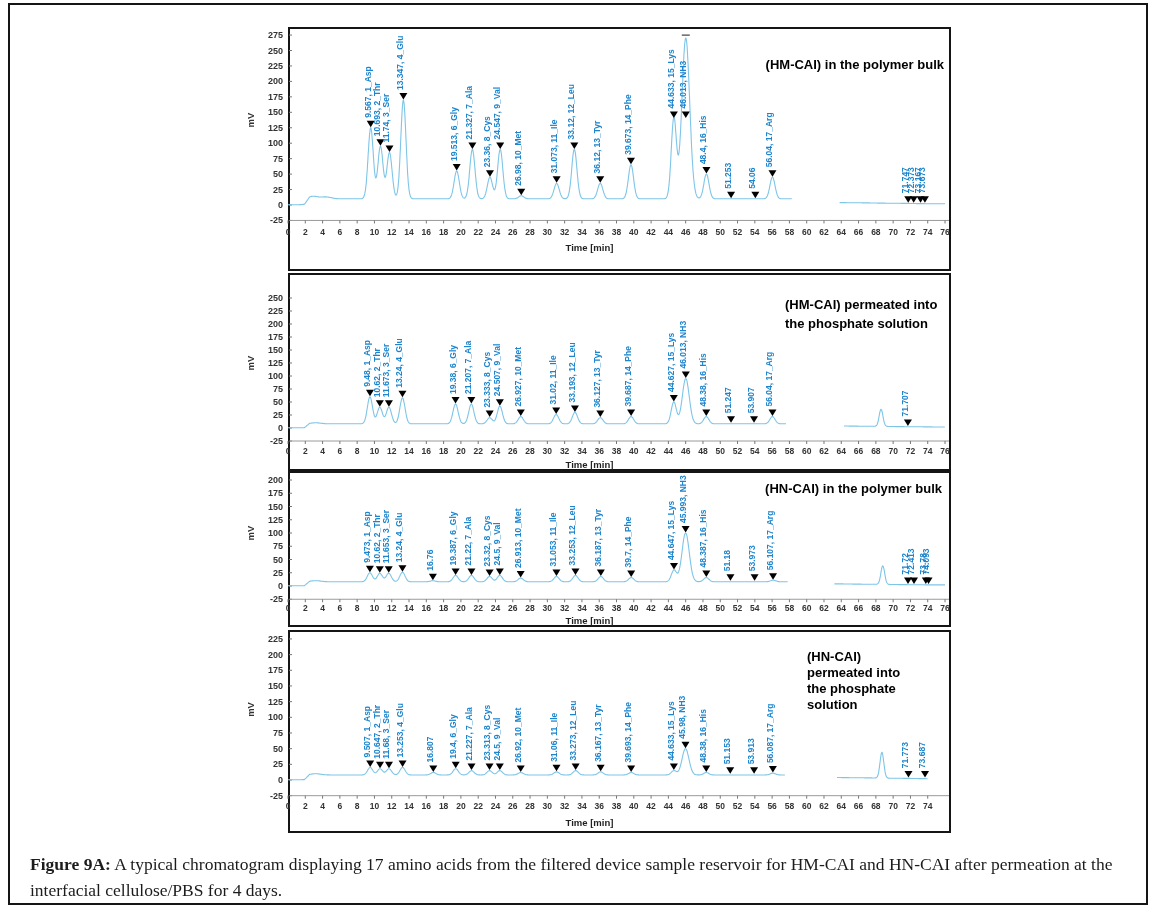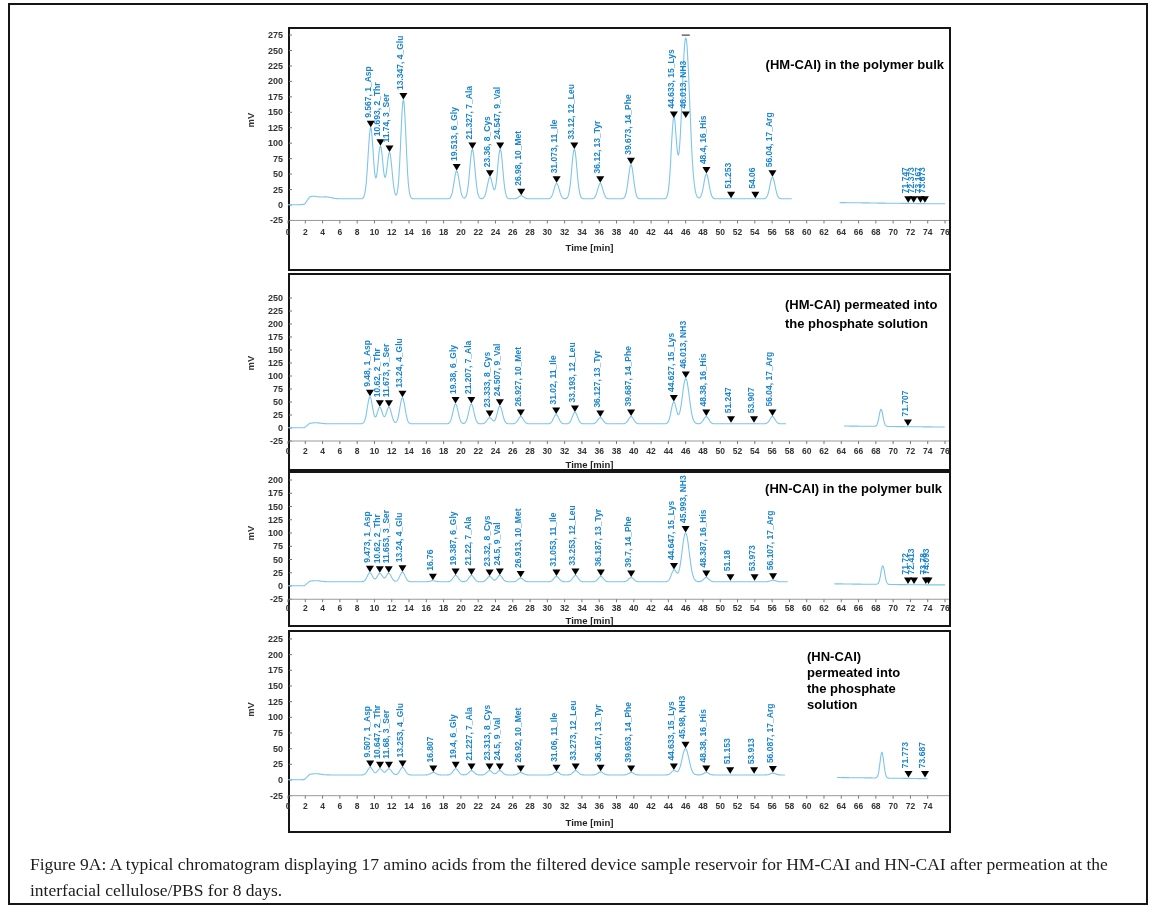--- a/index.html
+++ b/index.html
@@ -3,21 +3,21 @@
 <meta charset="utf-8">
 <style>
   html,body{margin:0;padding:0;background:#fff;}
   .page{position:relative;width:1157px;height:913px;background:#fff;overflow:hidden;
         font-family:"Liberation Sans",sans-serif;}
   .outer-border{position:absolute;left:8px;top:3px;width:1140px;height:902px;
         border:2px solid #151515;box-sizing:border-box;background:#fff;}
   svg.panel{position:absolute;display:block;}
   .caption{position:absolute;left:20px;top:846px;width:1114px;
         font-family:"Liberation Serif",serif;font-size:17.5px;line-height:26px;color:#1c1c1c;}
-  .caption b{font-weight:normal;}
+  .caption b{font-weight:bold;}
 </style>
 </head>
 <body>
 
 <div class="page">
   <div class="outer-border">
     <svg class="panel" id="panel-0" width="705" height="244" viewBox="0 0 705 244" style="left: 236px; top: 22px;">
         <rect x="43" y="1" width="661" height="242" fill="none" stroke="#151515" stroke-width="2"></rect>
         <line x1="43" y1="193.45" x2="46" y2="193.45" stroke="#777" stroke-width="1"></line>
         <text x="37" y="196.45" text-anchor="end" font-size="9px" font-weight="600" fill="#333333">-25</text>
@@ -631,15 +631,15 @@
         <text x="526.872115" y="133.103" font-size="8.5px" font-weight="600" fill="#1d85cd" text-anchor="start" transform="rotate(-90 526.872115 133.103)">56.087, 17_Arg</text>
         <polygon points="658.477585,141.119 666.477585,141.119 662.477585,147.619" fill="#000000"></polygon>
         <text x="662.477585" y="138.119" font-size="8.5px" font-weight="600" fill="#1d85cd" text-anchor="start" transform="rotate(-90 662.477585 138.119)">71.773</text>
         <polygon points="675.0241149999999,141.119 683.0241149999999,141.119 679.0241149999999,147.619" fill="#000000"></polygon>
         <text x="679.0241149999999" y="138.119" font-size="8.5px" font-weight="600" fill="#1d85cd" text-anchor="start" transform="rotate(-90 679.0241149999999 138.119)">73.687</text>
         <text x="561" y="31" text-anchor="start" font-size="13px" font-weight="bold" fill="#000000">(HN-CAI)</text>
         <text x="561" y="47" text-anchor="start" font-size="13px" font-weight="bold" fill="#000000">permeated into</text>
         <text x="561" y="63" text-anchor="start" font-size="13px" font-weight="bold" fill="#000000">the phosphate</text>
         <text x="561" y="79" text-anchor="start" font-size="13px" font-weight="bold" fill="#000000">solution</text>
       </svg>
-    <div class="caption"><b>Figure 9A:</b><span> A typical chromatogram displaying 17 amino acids from the filtered device sample reservoir for HM-CAI and HN-CAI after permeation at the interfacial cellulose/PBS for 8 days.</span></div>
+    <div class="caption"><b>Figure 9A:</b><span> A typical chromatogram displaying 17 amino acids from the filtered device sample reservoir for HM-CAI and HN-CAI after permeation at the interfacial cellulose/PBS for 4 days.</span></div>
   </div>
 </div>
 
 </body></html>

